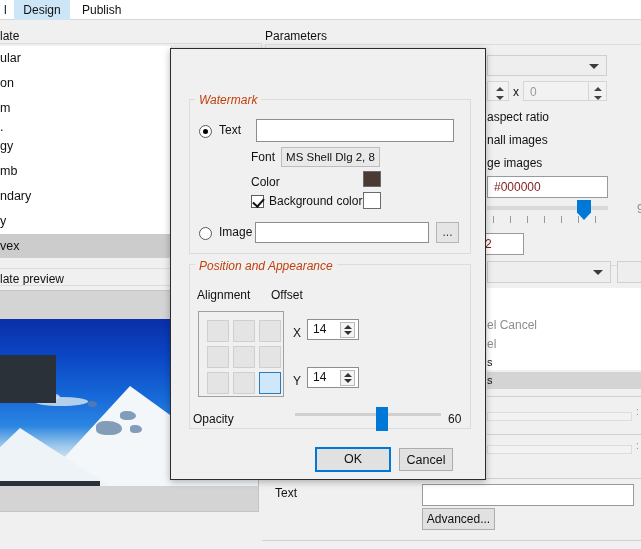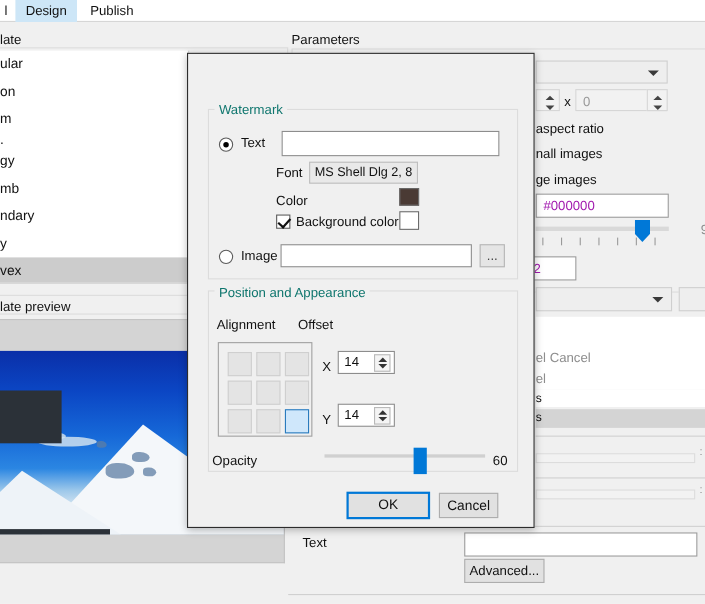--- a/index.html
+++ b/index.html
@@ -111,21 +111,21 @@
     display:flex; flex-direction:column; align-items:center; justify-content:space-around;
   }
   .spin-btns i {
     width:0;height:0;border-left:4px solid transparent;border-right:4px solid transparent;
     display:block;
   }
   .spin-btns i.up { border-bottom:4px solid #444; }
   .spin-btns i.dn { border-top:4px solid #444; }
   .txt-field {
     position:absolute; background:#ffffff; border:1px solid #9a9a9a;
-    font-size:12px; line-height:20px; padding-left:6px; color:#a21caf;
+    font-size:12px; line-height:20px; padding-left:6px; color:#7f1d1d;
   }
   .txt-field.gray { background:#f2f2f2; border-color:#d6d6d6; color:#9a9a9a; }
   .bg-label { position:absolute; font-size:12px; color:#111; white-space:nowrap; }
   .bg-label.gray { color:#8d8d8d; }
 
   .tickbar { position:absolute; }
   .tickbar .rail { position:absolute; left:0; top:6px; width:100%; height:4px; background:#d9d9d9; }
   .tickbar .tick { position:absolute; top:16px; width:1px; height:7px; background:#9a9a9a; }
   .tickbar .knob {
     position:absolute; top:0; width:14px; height:20px; background:#0078d7;
@@ -162,21 +162,21 @@
   .dlg-close {
     position:absolute; right:0; top:0; width:44px; height:36px;
     display:flex; align-items:center; justify-content:center;
     font-size:17px; color:#2a2a2a; cursor:default;
   }
 
   .dlg-group {
     position:absolute; border:1px solid #dcdcdc;
   }
   .dlg-group-title {
-    position:absolute; background:#f0f0f0; padding:0 4px; font-size:12px; color:#0f766e;
+    position:absolute; background:#f0f0f0; padding:0 4px; font-size:12px; color:#c2410c;font-style:italic;
   }
 
   .radio {
     position:absolute; width:13px; height:13px; border:1px solid #5a5a5a;
     border-radius:50%; background:#fff;
   }
   .radio.on::after {
     content:''; position:absolute; left:3px; top:3px; width:5px; height:5px;
     border-radius:50%; background:#000;
   }

